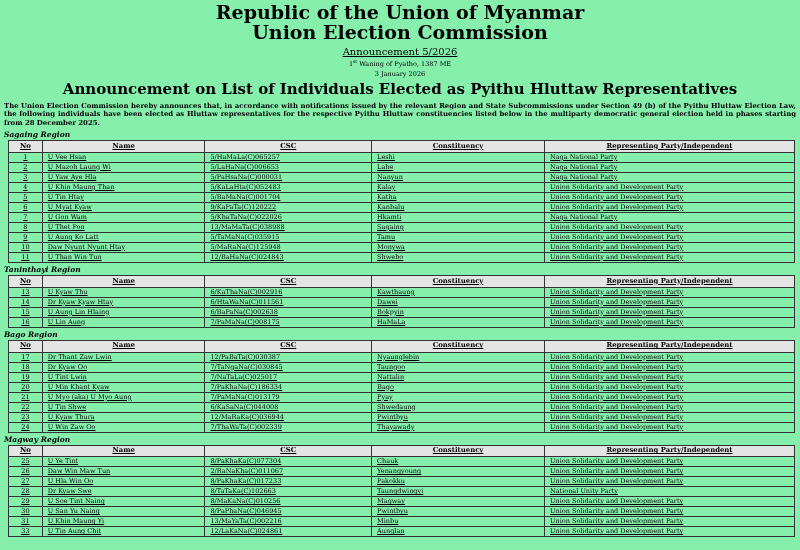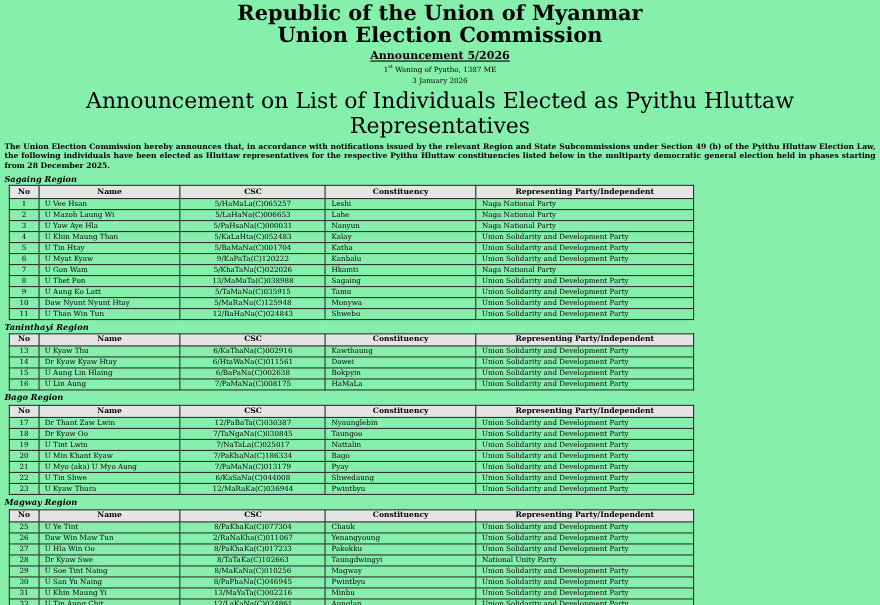--- a/index.html
+++ b/index.html
@@ -3,42 +3,42 @@
 <meta charset="utf-8">
 <style>
   * { margin:0; padding:0; box-sizing:border-box; }
   html,body { background:#ffffff; }
   .page {
     width:800px; height:550px; overflow:hidden; background:#86efac; color:#000;
     font-family:"DejaVu Serif","Liberation Serif",serif;
   }
   .hdr { text-align:center; padding-top:3px; }
   .title1, .title2 { font-size:19px; font-weight:bold; line-height:1.05; }
-  .announce { font-size:10px; font-weight:bold; text-decoration:underline; margin-top:3px; }
+  .announce { font-size:10px; font-weight:normal; text-decoration:underline; margin-top:3px; }
   .dateline { font-size:6.5px; line-height:1.25; margin-top:2px; }
   .dateline sup { font-size:4.5px; }
-  .subject { font-size:20px; font-weight:normal; margin-top:3px; line-height:1.15; }
+  .subject { font-size:15px; font-weight:bold; margin-top:3px; line-height:1.15; }
   .bodytext {
     font-size:6.9px; font-weight:bold; text-align:justify; line-height:1.28;
     margin:3px 4px 0 4px;
   }
   .region-title { font-size:7.5px; font-weight:bold; margin:3px 0 1px 4px; line-height:1.1;font-style:italic; }
   table.roster {
-    border-collapse:collapse; width:623px; margin-left:8px; table-layout:fixed;
+    border-collapse:collapse; width:787px; margin-left:8px; table-layout:fixed;text-decoration:underline;
   }
   table.roster th, table.roster td {
     border:1px solid #333; overflow:hidden; white-space:nowrap;
   }
   table.roster th {
     background:#e4e4e4; font-size:6.9px; font-weight:bold; text-align:center;
     padding:1.5px 2px; line-height:1.1;
   }
   table.roster td { font-size:6.5px; line-height:7px; padding:1px 5px; }
   table.roster td.c-no { text-align:center; padding:1px 2px; }
-  .w-no { width:4.3%; } .w-name { width:20.7%; } .w-csc { width:21.2%;text-align:center; }
+  .w-no { width:4.3%; } .w-name { width:20.7%; } .w-csc { width:21.2%; }
   .w-con { width:22%; } .w-party { width:31.8%; }
 </style>
 </head>
 <body>
 
 <div class="page">
   <div class="hdr">
     <div class="title1">Republic of the Union of Myanmar</div>
     <div class="title2">Union Election Commission</div>
     <div class="announce">Announcement 5/2026</div>
@@ -235,20 +235,27 @@
             <td class="w-con">Shwedaung</td>
             <td class="w-party">Union Solidarity and Development Party</td>
           </tr>
           <tr>
             <td class="w-no c-no">23</td>
             <td class="w-name">U Kyaw Thura</td>
             <td class="w-csc">12/MaRaKa(C)036944</td>
             <td class="w-con">Pwintbyu</td>
             <td class="w-party">Union Solidarity and Development Party</td>
           </tr>
+          <tr>
+            <td class="w-no c-no">24</td>
+            <td class="w-name">U Win Zaw Oo</td>
+            <td class="w-csc">7/ThaWaTa(C)002339</td>
+            <td class="w-con">Thayawady</td>
+            <td class="w-party">Union Solidarity and Development Party</td>
+          </tr>
         </tbody>
       </table>
       <div class="region-title">Magway Region</div>
       <table class="roster">
         <thead>
           <tr>
             <th class="w-no">No</th>
             <th class="w-name">Name</th>
             <th class="w-csc">CSC</th>
             <th class="w-con">Constituency</th>

